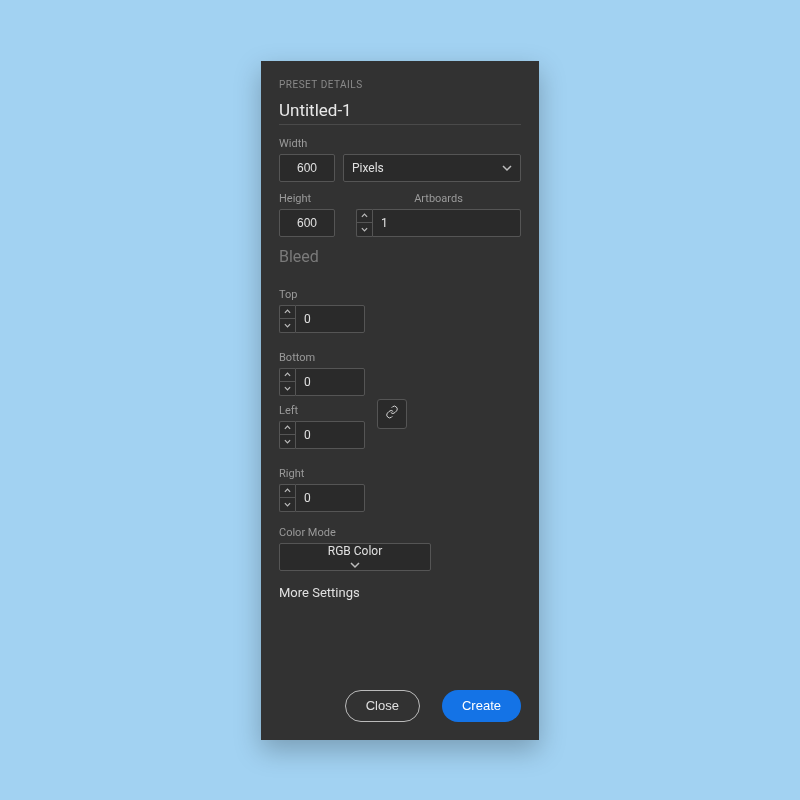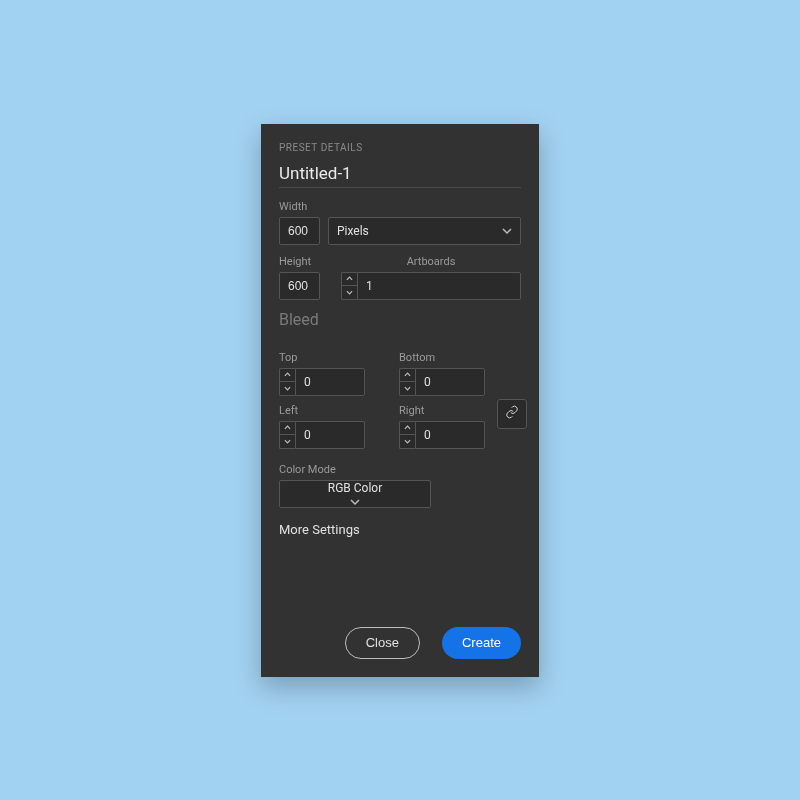--- a/index.html
+++ b/index.html
@@ -40,21 +40,21 @@
   .col { display: flex; flex-direction: column; }
   .input {
     background: #2a2a2a;
     border: 1px solid #555;
     color: #e0e0e0;
     font-size: 12px;
     padding: 6px 8px;
     height: 28px;
     border-radius: 2px;
   }
-  .input.w-small { width: 41px; }
+  .input.w-small { width: 56px; text-align: center; }
   .select {
     background: #2a2a2a;
     border: 1px solid #555;
     color: #e0e0e0;
     font-size: 12px;
     padding: 0 8px;
     height: 28px;
     border-radius: 2px;
     display: flex; align-items: center; justify-content: space-between;
     cursor: pointer;
@@ -109,21 +109,21 @@
   .stepper .arrows .ar:first-child { border-bottom:1px solid #555; }
   .stepper .arrows svg { width:7px; height:5px; display:block; }
   .stepper .arrows path { stroke:#bbb; stroke-width:1.4; fill:none; }
   .stepper .sval {
     flex:1; background:#2a2a2a; border:1px solid #555;
     color:#e0e0e0; font-size:12px; padding:0 8px;
     display:flex; align-items:center;
     border-top-right-radius:2px; border-bottom-right-radius:2px;
   }
   .bleed-col { width: 86px; }
-  .bleed-grid { display:flex; gap:34px; margin-bottom:8px; }
+  .bleed-grid { display:flex; gap:18px; margin-bottom:8px;flex-direction:column; }
   .link-wrap { display:flex; align-items:center; }
   .link-btn {
     width:30px; height:30px; border:1px solid #555; border-radius:3px;
     background:#2a2a2a; display:flex; align-items:center; justify-content:center;
     cursor:pointer; margin-top:20px;
   }
   .link-btn svg { width:14px; height:14px; }
   .link-btn path { stroke:#e0e0e0; stroke-width:1.6; fill:none; }
   .more-settings {
     font-size:13px; color:#e0e0e0; margin-top:14px; cursor:pointer;

